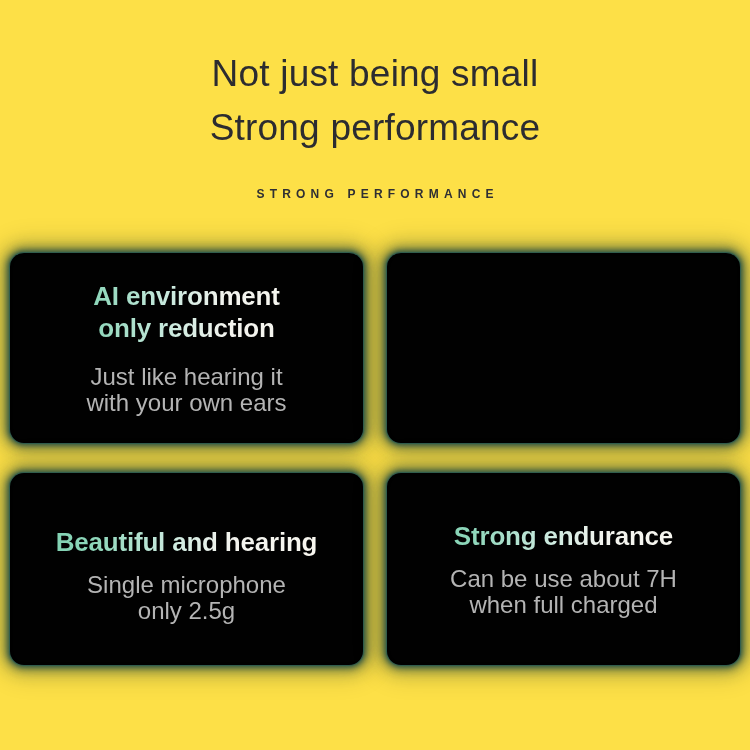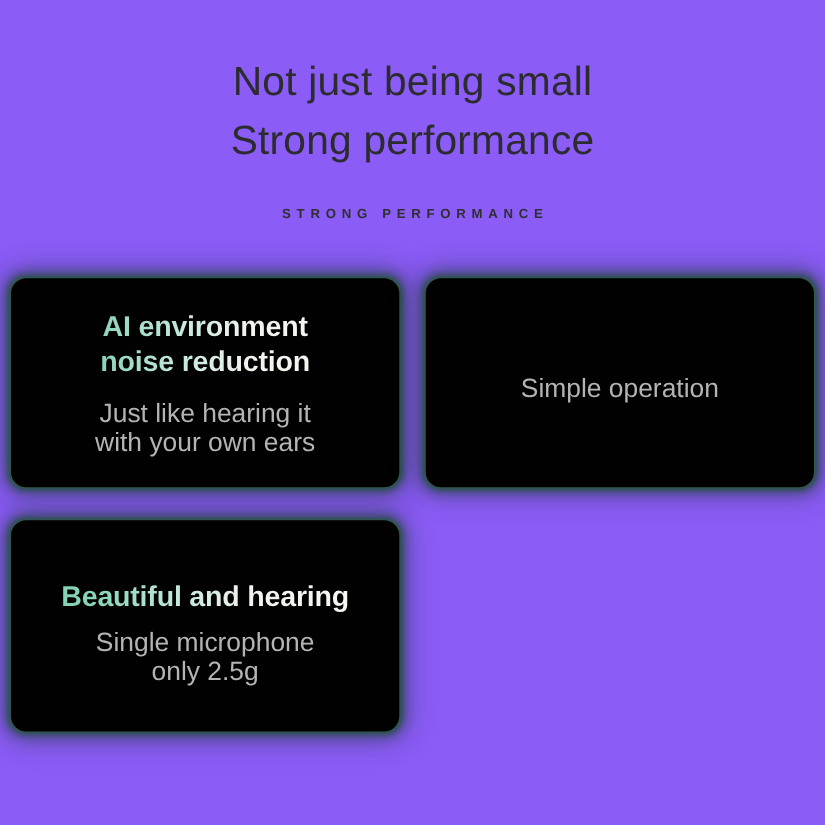--- a/index.html
+++ b/index.html
@@ -12,21 +12,21 @@
   body {
     background: #ffffff;
     font-family: "Liberation Sans", sans-serif;
     overflow: hidden;
     position: relative;
   }
 
   .page {
     width: 750px;
     height: 750px;
-    background: #8b5cf6;
+    background: #fde047;
     position: relative;
   }
 
   
   .header {
     padding-top: 47px;
     text-align: center;
   }
 
   .headline {
@@ -139,35 +139,41 @@
     <div class="headline">Not just being small</div>
     <div class="headline">Strong performance</div>
     <div class="eyebrow">STRONG PERFORMANCE</div>
   </div>
 
   <div class="grid">
 
     <div class="card c1">
       <div class="card-inner">
         <div class="card-title">AI environment
-noise reduction</div>
+only reduction</div>
         <div class="card-sub">Just like hearing it
 with your own ears</div>
       </div>
     </div>
 
     <div class="card c2">
       <div class="card-inner">
-        <div class="card-sub">Simple operation</div>
       </div>
     </div>
 
     <div class="card c3">
       <div class="card-inner">
         <div class="card-title">Beautiful and hearing</div>
         <div class="card-sub">Single microphone
 only 2.5g</div>
       </div>
     </div>
 
+    <div class="card c4">
+      <div class="card-inner">
+        <div class="card-title">Strong endurance</div>
+        <div class="card-sub">Can be use about 7H
+when full charged</div>
+      </div>
+    </div>
 
   </div>
 </div>
 
 </body></html>

